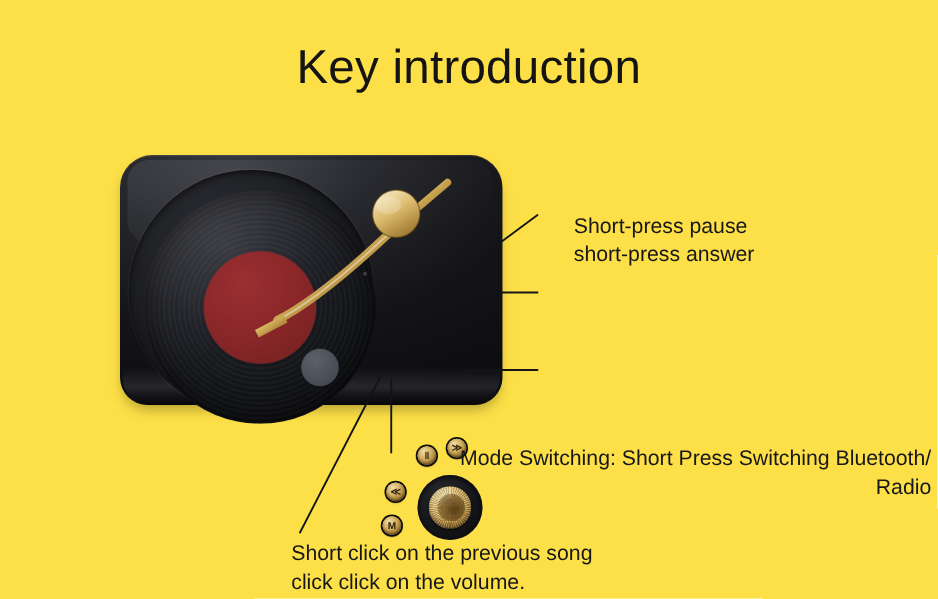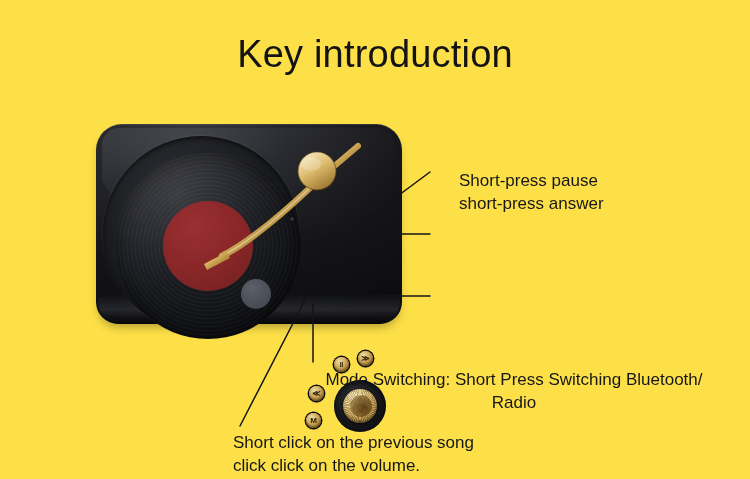--- a/index.html
+++ b/index.html
@@ -206,21 +206,21 @@
     position: absolute;
     font-size: 17px;
     line-height: 1.38;
     color: #17171a;
     font-weight: 400;
     white-space: pre-line;
   }
   #callout-pause  { left: 433px; top: 169px; width: 215px; margin-left: 26px; }
   #callout-next   { left: 433px; top: 218px; width: 215px; }
   #callout-power  { left: 433px; top: 283px; width: 215px; }
-  #callout-mode   { left: 283px; top: 368px; width: 462px; text-align: center; }
+  #callout-mode   { left: 283px; top: 355px; width: 462px; text-align: right; }
   #callout-prev   { left: 233px; top: 431px; width: 320px; }
 </style>
 </head>
 <body>
 
 <div id="stage">
 
   <div id="page-title">Key introduction</div>
 
   <div id="device-figure">

